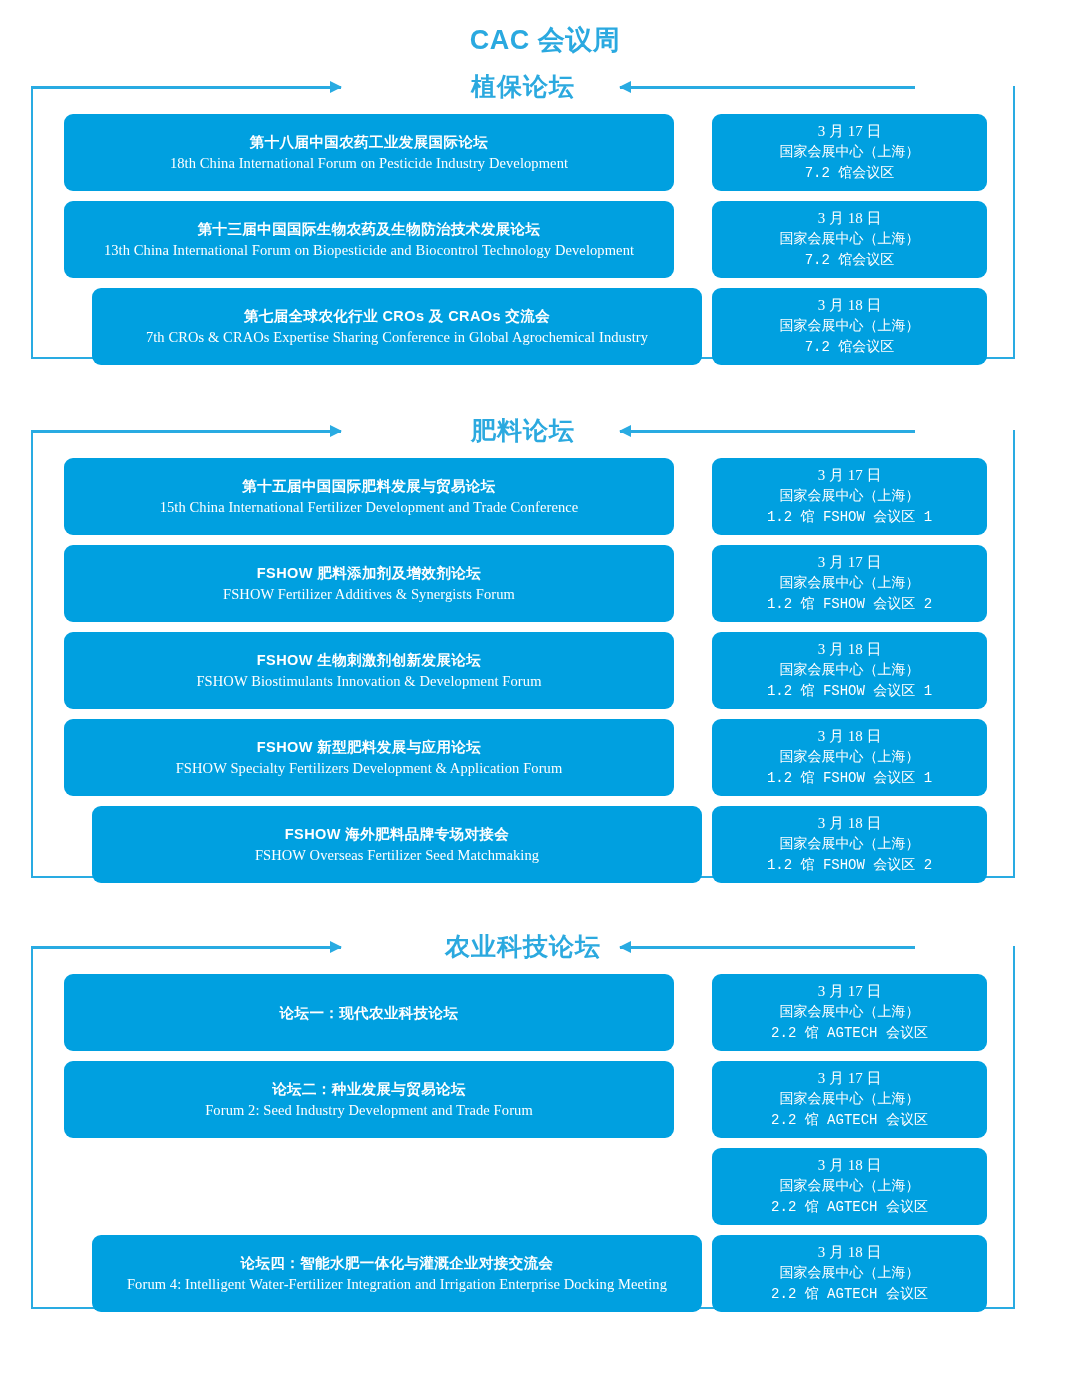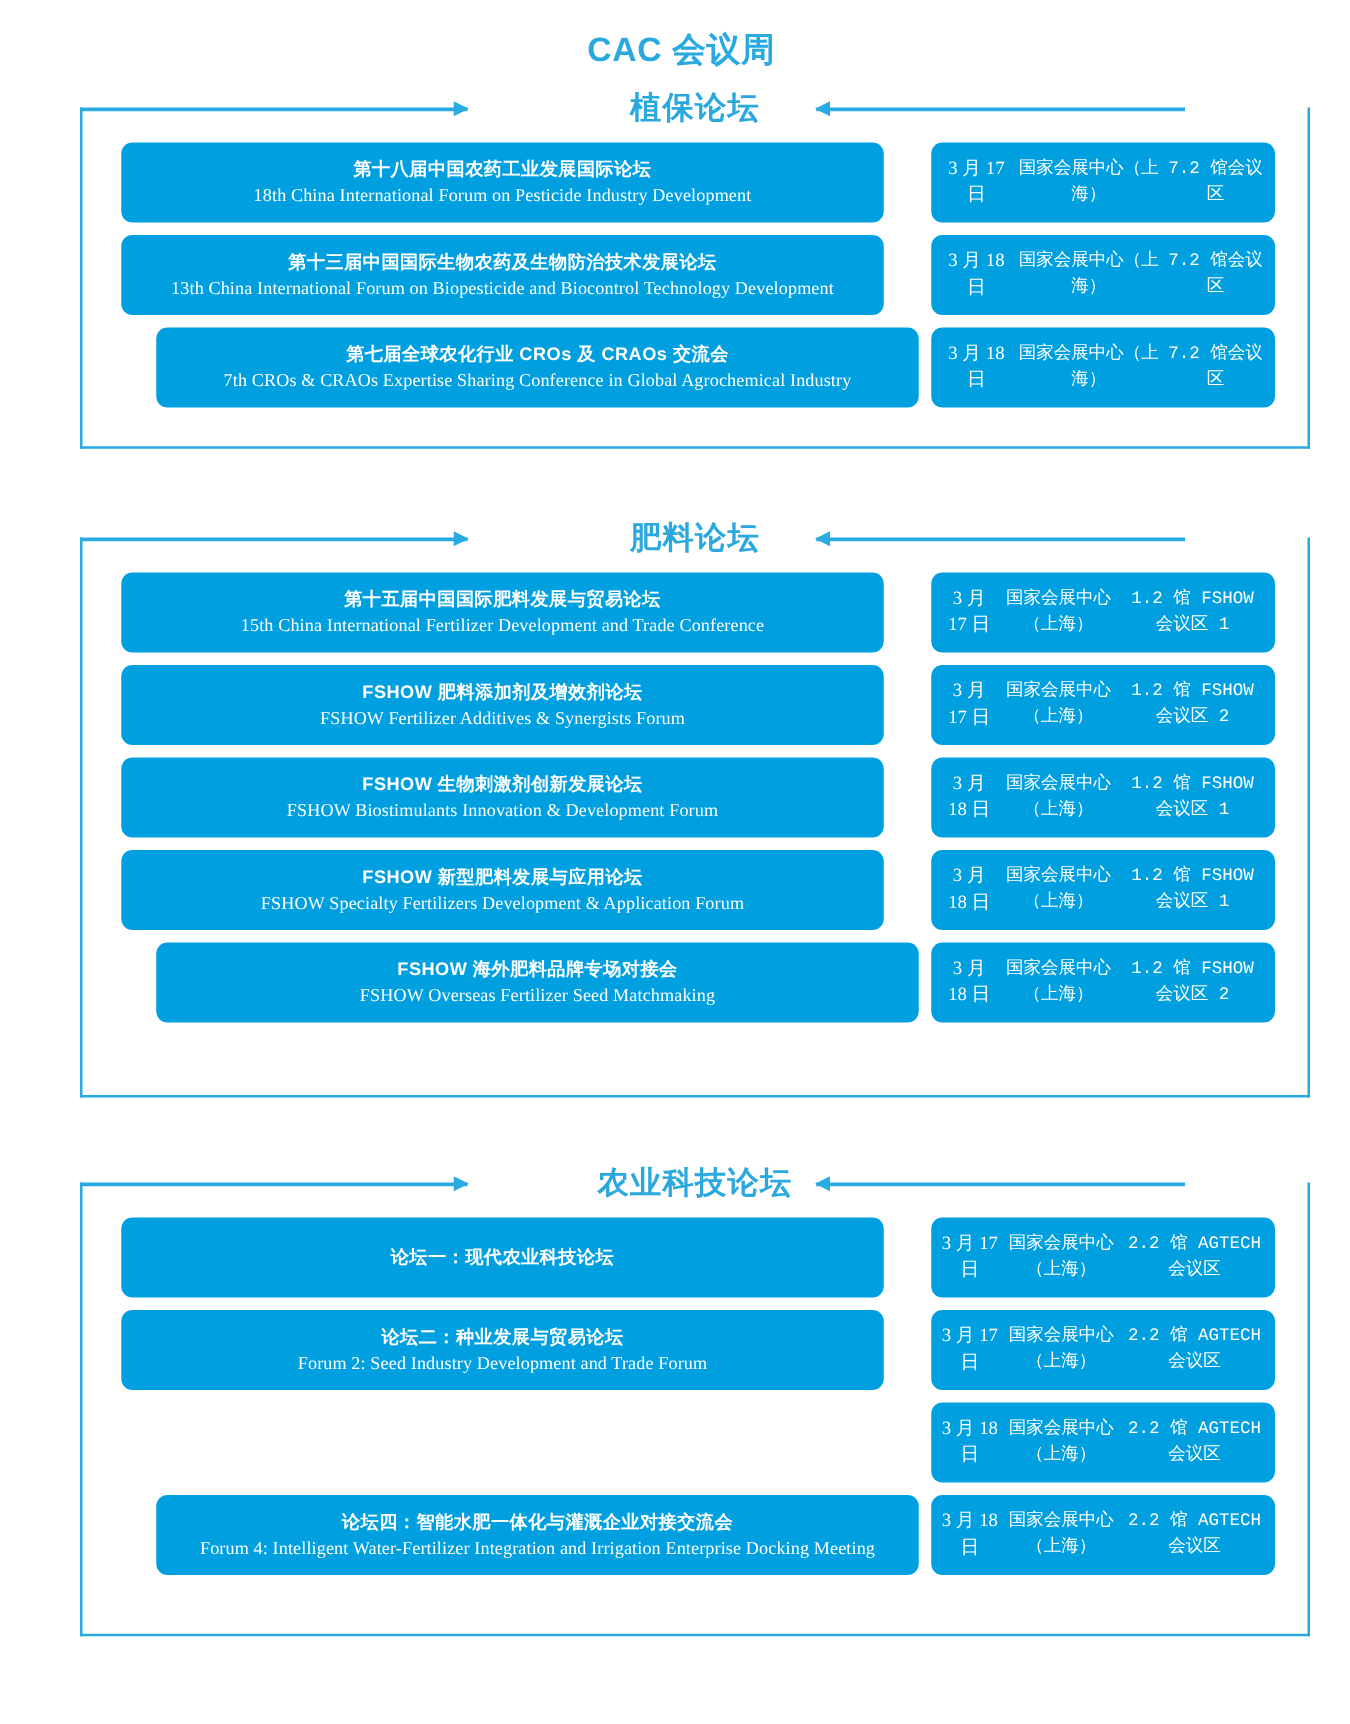--- a/index.html
+++ b/index.html
@@ -27,21 +27,21 @@
     font-size: 27px;
     font-weight: 700;
     letter-spacing: 0.5px;
     color: #2aa9e0;
     padding-left: 10px;
   }
 
   
   .section {
     position: absolute;
-    left: 64px;
+    left: 31px;
     width: 884px;
   }
   #section-0 { top: 64px;  height: 295px; }
   #section-1 { top: 408px; height: 470px; }
   #section-2 { top: 924px; height: 385px; }
 
   
   .frame {
     position: absolute;
     left: 0; top: 22px;
@@ -131,22 +131,21 @@
 
   .spacer { flex: 1 1 auto; }
 
   .date-card {
     width: 275px;
     margin-right: 28px;
     background: #00a0e0;
     border-radius: 9px;
     color: #ffffff;
     display: flex;
-    flex-direction: row;
-    align-items: center;
+    flex-direction: column;
     justify-content: center;
     padding: 7px 8px;
     min-height: 64px;
   }
   .date-line {
     font-size: 14px;
     line-height: 21px;
     text-align: center;
     font-family: Liberation Mono, monospace;
   }

